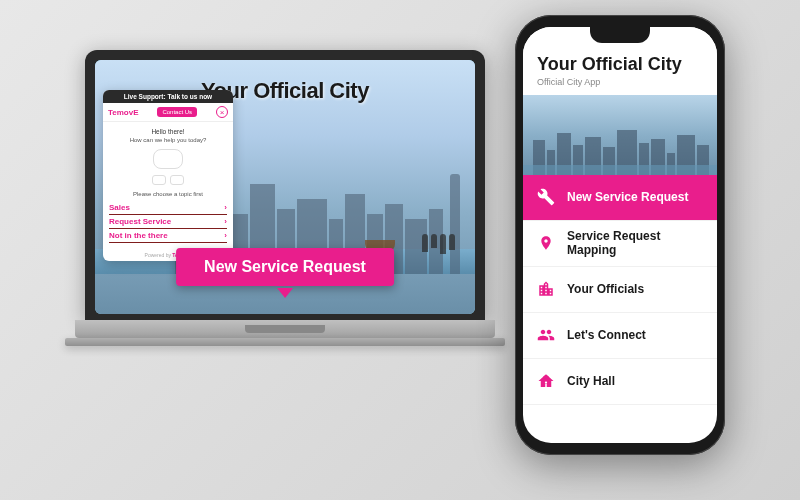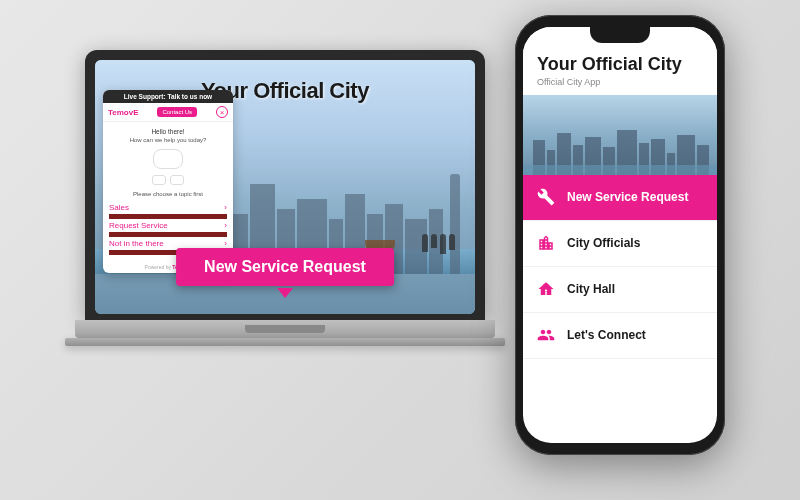--- a/index.html
+++ b/index.html
@@ -212,24 +212,25 @@
       font-size: 6px;
       color: #555;
       margin-bottom: 4px;
     }
 
     .chat-topic {
       display: flex;
       justify-content: space-between;
       align-items: center;
       padding: 2px 0;
-      border-bottom: 5px solid #7f1d1d;
+      border-bottom: 1px solid #7f1d1d;
       font-size: 6px;
       color: #e91e8c;
       cursor: pointer;
+      font-weight: bold;
     }
 
     .chat-topic span { color: #e91e8c; font-size: 8px; }
 
     .chat-powered {
       font-size: 5px;
       color: #aaa;
       text-align: center;
       padding: 3px;
     }
@@ -591,46 +592,54 @@
 
         <div class="phone-menu-item active">
           <div class="menu-icon">
             <svg width="18" height="18" viewBox="0 0 24 24" fill="white">
               <path d="M22.7 19l-9.1-9.1c.9-2.3.4-5-1.5-6.9-2-2-5-2.4-7.4-1.3L9 6 6 9 1.6 4.7C.4 7.1.9 10.1 2.9 12.1c1.9 1.9 4.6 2.4 6.9 1.5l9.1 9.1c.4.4 1 .4 1.4 0l2.3-2.3c.5-.4.5-1.1.1-1.4z"></path>
             </svg>
           </div>
           <span class="menu-label">New Service Request</span>
         </div>
 
+        <div class="phone-menu-item">
+          <div class="menu-icon icon-pink">
+            <svg width="16" height="20" viewBox="0 0 24 24" fill="#e91e8c">
+              <path d="M12 2C8.13 2 5 5.13 5 9c0 5.25 7 13 7 13s7-7.75 7-13c0-3.87-3.13-7-7-7zm0 9.5c-1.38 0-2.5-1.12-2.5-2.5s1.12-2.5 2.5-2.5 2.5 1.12 2.5 2.5-1.12 2.5-2.5 2.5z"></path>
+            </svg>
+          </div>
+          <span class="menu-label">Service Request Mapping</span>
+        </div>
 
         <div class="phone-menu-item">
           <div class="menu-icon icon-pink">
             <svg width="20" height="18" viewBox="0 0 24 24" fill="#e91e8c">
               <path d="M15 11V5l-3-3-3 3v2H3v14h18V11h-6zm-8 8H5v-2h2v2zm0-4H5v-2h2v2zm0-4H5V9h2v2zm6 8h-2v-2h2v2zm0-4h-2v-2h2v2zm0-4h-2V9h2v2zm0-4h-2V5h2v2zm6 12h-2v-2h2v2zm0-4h-2v-2h2v2z"></path>
             </svg>
           </div>
-          <span class="menu-label">City Officials</span>
+          <span class="menu-label">Your Officials</span>
+        </div>
+
+        <div class="phone-menu-item">
+          <div class="menu-icon icon-pink">
+            <svg width="22" height="18" viewBox="0 0 24 24" fill="#e91e8c">
+              <path d="M16 11c1.66 0 2.99-1.34 2.99-3S17.66 5 16 5c-1.66 0-3 1.34-3 3s1.34 3 3 3zm-8 0c1.66 0 2.99-1.34 2.99-3S9.66 5 8 5C6.34 5 5 6.34 5 8s1.34 3 3 3zm0 2c-2.33 0-7 1.17-7 3.5V19h14v-2.5c0-2.33-4.67-3.5-7-3.5zm8 0c-.29 0-.62.02-.97.05 1.16.84 1.97 1.97 1.97 3.45V19h6v-2.5c0-2.33-4.67-3.5-7-3.5z"></path>
+            </svg>
+          </div>
+          <span class="menu-label">Let's Connect</span>
         </div>
 
         <div class="phone-menu-item">
           <div class="menu-icon icon-pink">
             <svg width="20" height="18" viewBox="0 0 24 24" fill="#e91e8c">
               <path d="M12 3L2 12h3v8h6v-5h2v5h6v-8h3L12 3zm0 12.5c-.83 0-1.5-.67-1.5-1.5s.67-1.5 1.5-1.5 1.5.67 1.5 1.5-.67 1.5-1.5 1.5z"></path>
               <rect x="9" y="5" width="6" height="4" rx="0.5"></rect>
             </svg>
           </div>
           <span class="menu-label">City Hall</span>
         </div>
 
-        <div class="phone-menu-item">
-          <div class="menu-icon icon-pink">
-            <svg width="22" height="18" viewBox="0 0 24 24" fill="#e91e8c">
-              <path d="M16 11c1.66 0 2.99-1.34 2.99-3S17.66 5 16 5c-1.66 0-3 1.34-3 3s1.34 3 3 3zm-8 0c1.66 0 2.99-1.34 2.99-3S9.66 5 8 5C6.34 5 5 6.34 5 8s1.34 3 3 3zm0 2c-2.33 0-7 1.17-7 3.5V19h14v-2.5c0-2.33-4.67-3.5-7-3.5zm8 0c-.29 0-.62.02-.97.05 1.16.84 1.97 1.97 1.97 3.45V19h6v-2.5c0-2.33-4.67-3.5-7-3.5z"></path>
-            </svg>
-          </div>
-          <span class="menu-label">Let's Connect</span>
-        </div>
-
       </div>
     </div>
   </div>
 
 </div>
 
 </body></html>

